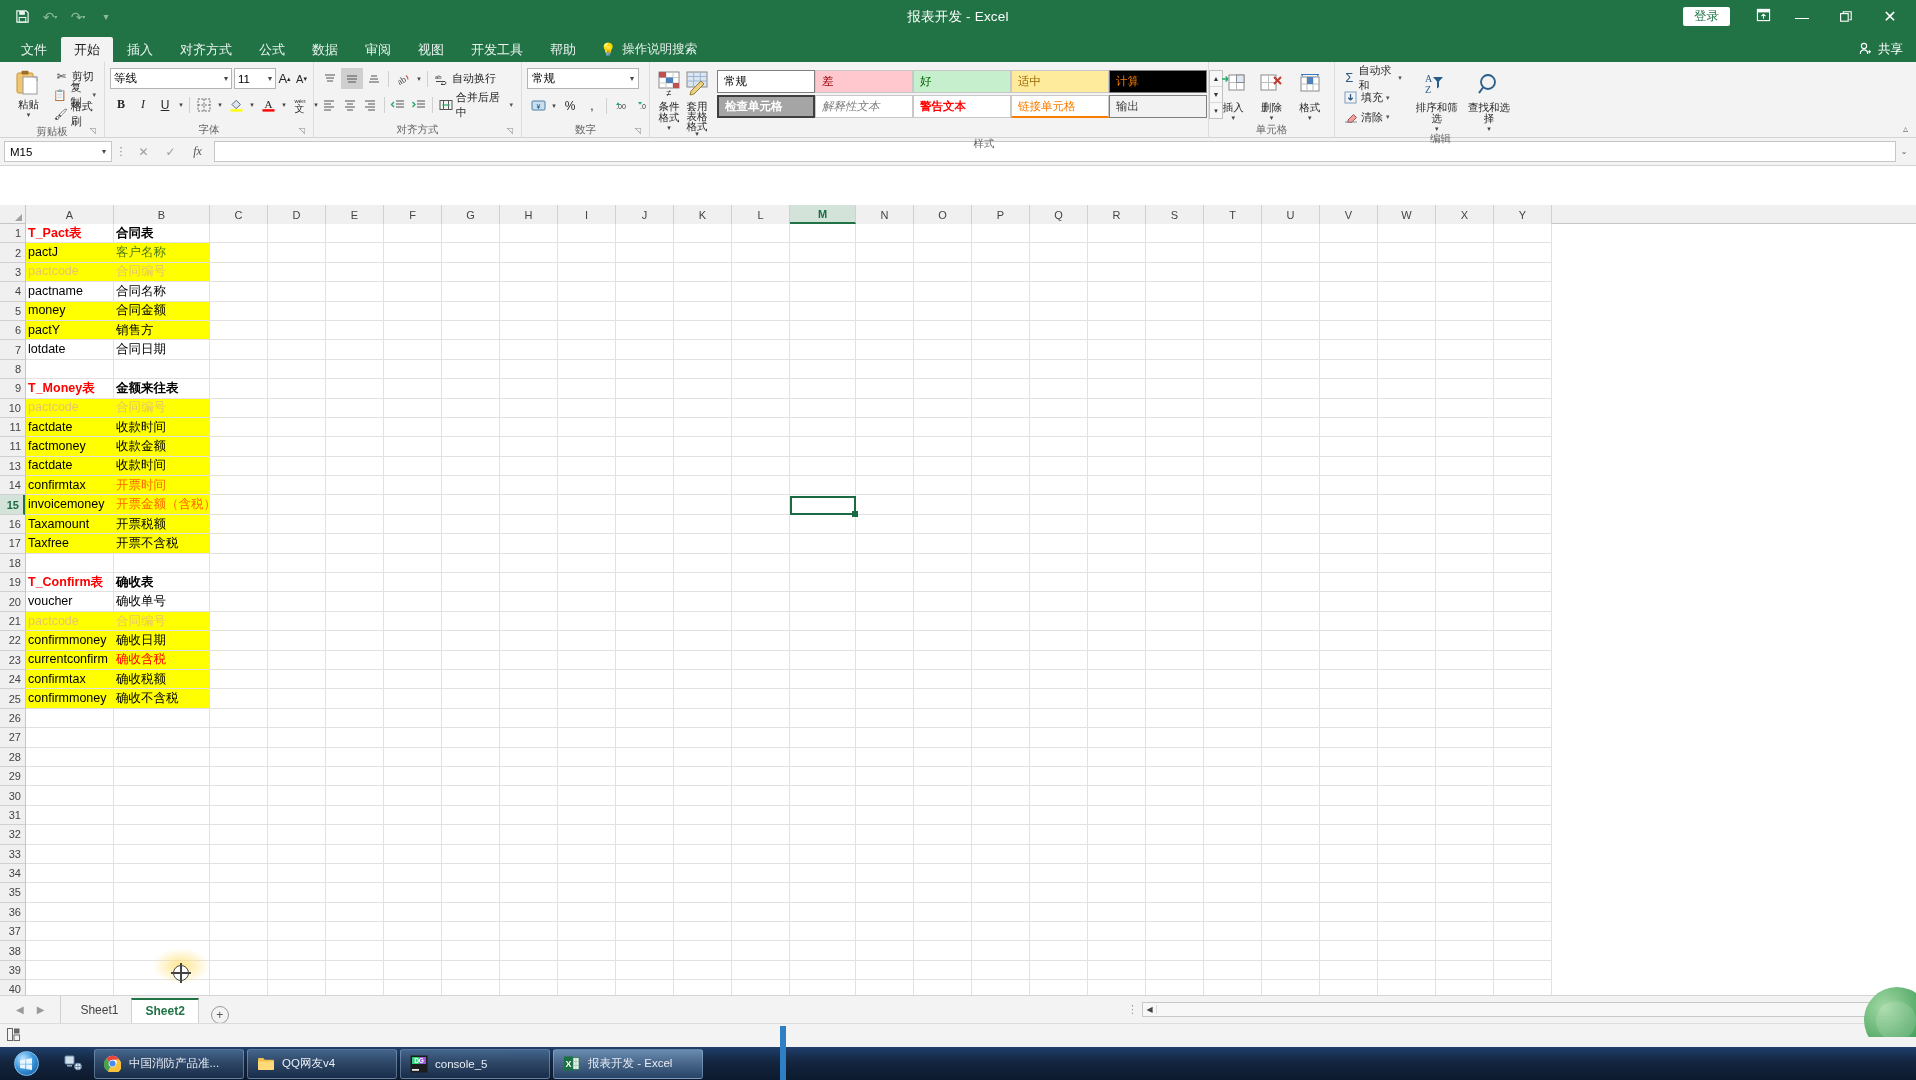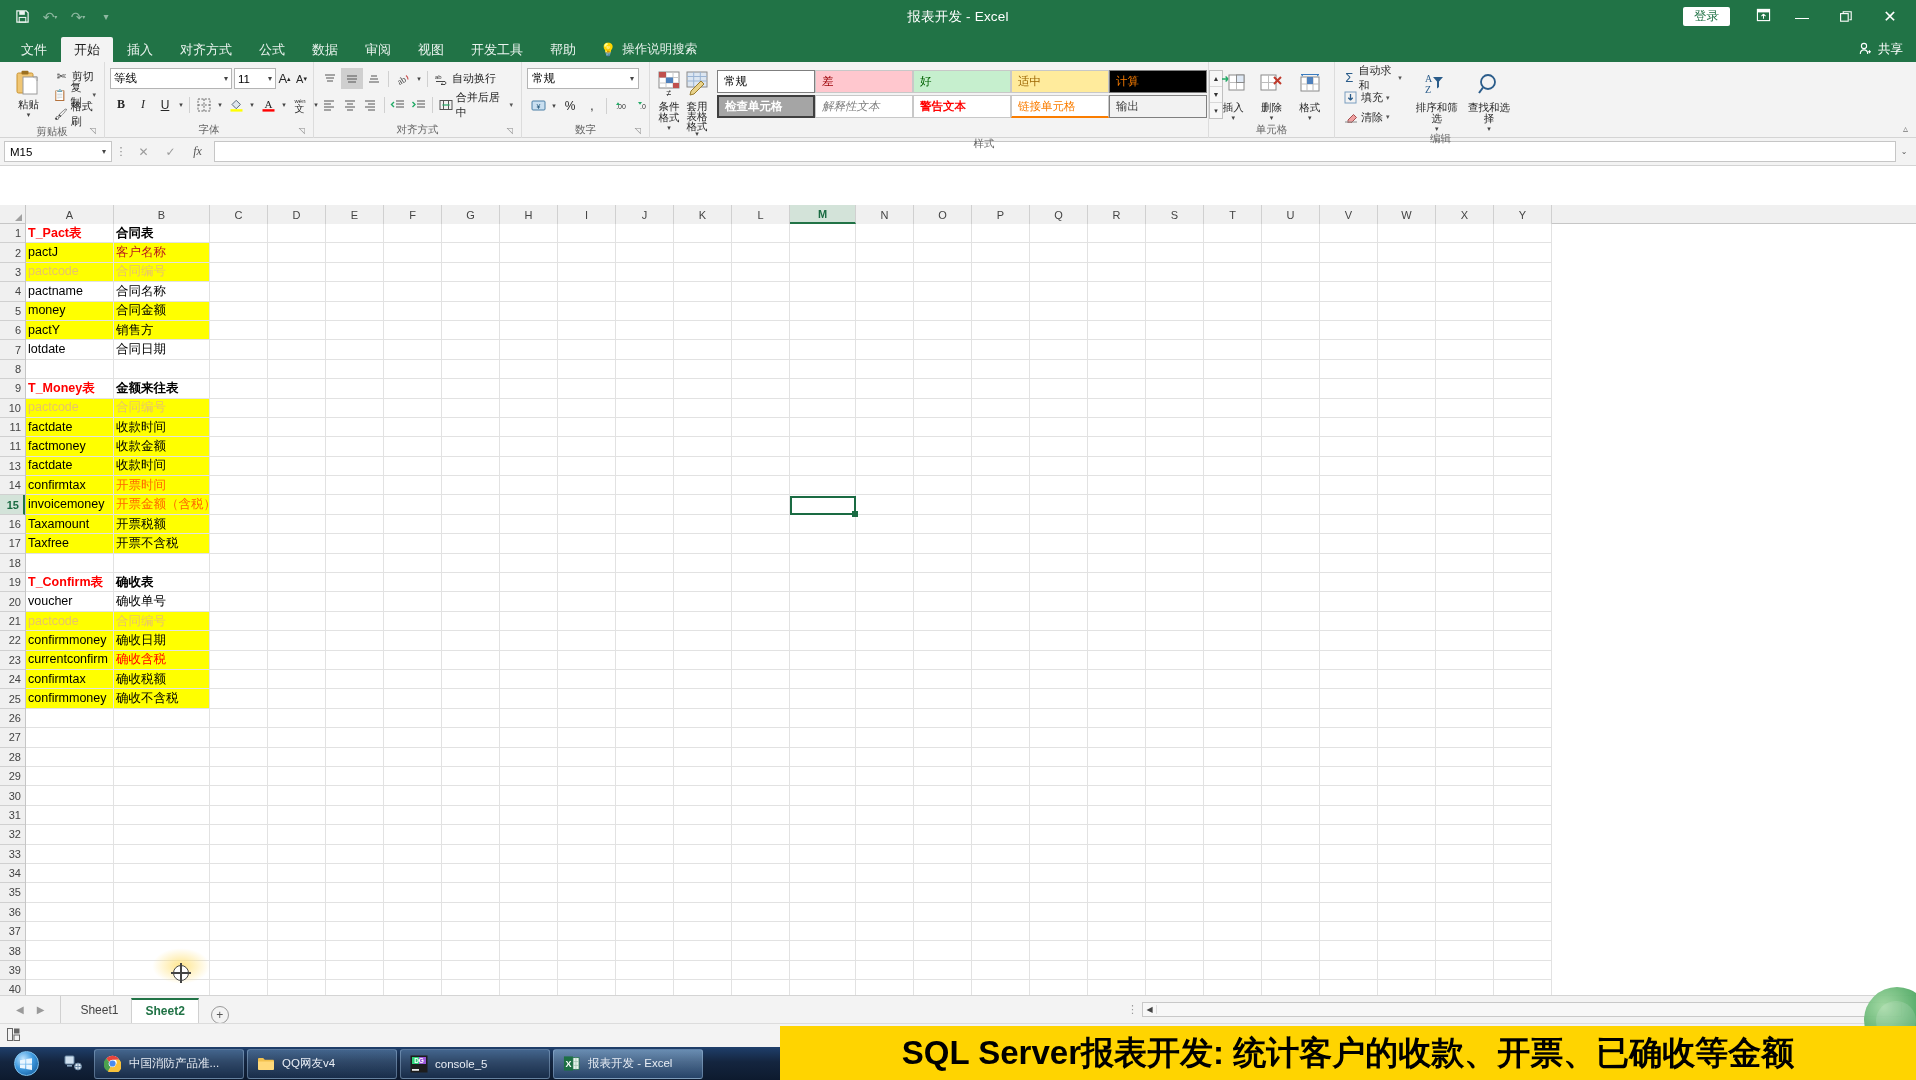--- a/index.html
+++ b/index.html
@@ -750,21 +750,21 @@
             <div class="gc" style="width: 58px; min-width: 58px;"></div>
             <div class="gc" style="width: 58px; min-width: 58px;"></div>
             <div class="gc" style="width: 58px; min-width: 58px;"></div>
             <div class="gc" style="width: 58px; min-width: 58px;"></div>
             <div class="gc" style="width: 58px; min-width: 58px;"></div>
             <div class="gc" style="width: 58px; min-width: 58px;"></div>
             <div class="gc" style="width: 58px; min-width: 58px;"></div>
           </div>
           <div class="grow">
             <div class="gc" style="width: 88px; min-width: 88px; background: rgb(255, 255, 0); color: rgb(0, 0, 0);">pactJ</div>
-            <div class="gc" style="width: 96px; min-width: 96px; background: rgb(255, 255, 0); color: #b91c1c; z-index: 2;">客户名称</div>
+            <div class="gc" style="width: 96px; min-width: 96px; background: rgb(255, 255, 0); color: #4d7c0f; z-index: 2;">客户名称</div>
             <div class="gc" style="width: 58px; min-width: 58px;"></div>
             <div class="gc" style="width: 58px; min-width: 58px;"></div>
             <div class="gc" style="width: 58px; min-width: 58px;"></div>
             <div class="gc" style="width: 58px; min-width: 58px;"></div>
             <div class="gc" style="width: 58px; min-width: 58px;"></div>
             <div class="gc" style="width: 58px; min-width: 58px;"></div>
             <div class="gc" style="width: 58px; min-width: 58px;"></div>
             <div class="gc" style="width: 58px; min-width: 58px;"></div>
             <div class="gc" style="width: 58px; min-width: 58px;"></div>
             <div class="gc" style="width: 58px; min-width: 58px;"></div>
@@ -1908,15 +1908,14 @@
             <text x="5.7" y="12.3" font-size="9.5" text-anchor="middle" fill="#fff" font-family="Liberation Sans,sans-serif" font-weight="bold">X</text>
             <rect x="10.5" y="2.8" width="6.5" height="12.4" fill="#e9f3ee" stroke="#1d7044" stroke-width=".8"></rect>
             <path d="M10.5 7h6.5M10.5 11h6.5M13.7 2.8v12.4" stroke="#9dc4b1" stroke-width=".8"></path>
           </svg>
       </span>
       <span class="tlbl">报表开发 - Excel</span>
     </div>
   </div>
 
   <div class="banner-stripe"></div>
-  <div class="banner">SQL Server报表开发: 统计客户的收款、开票、已确收等金额</div>
 
 </div>
 
 </body></html>

